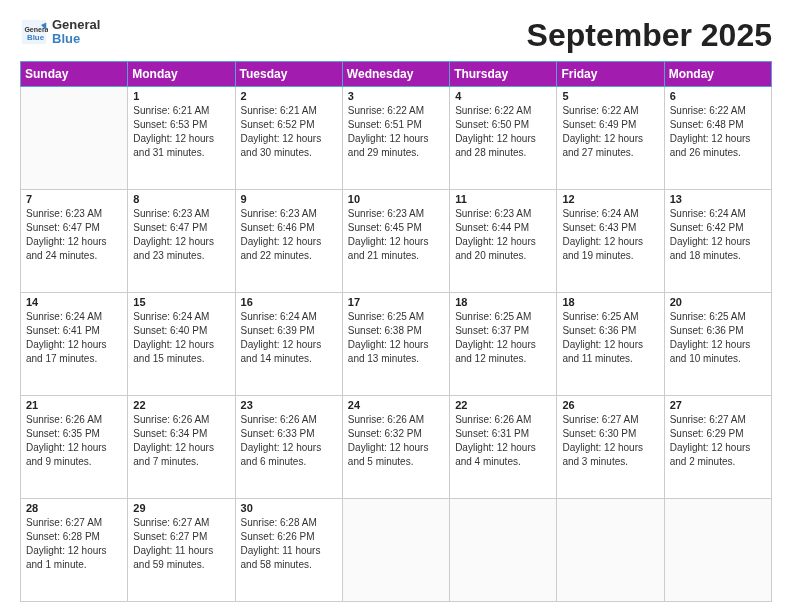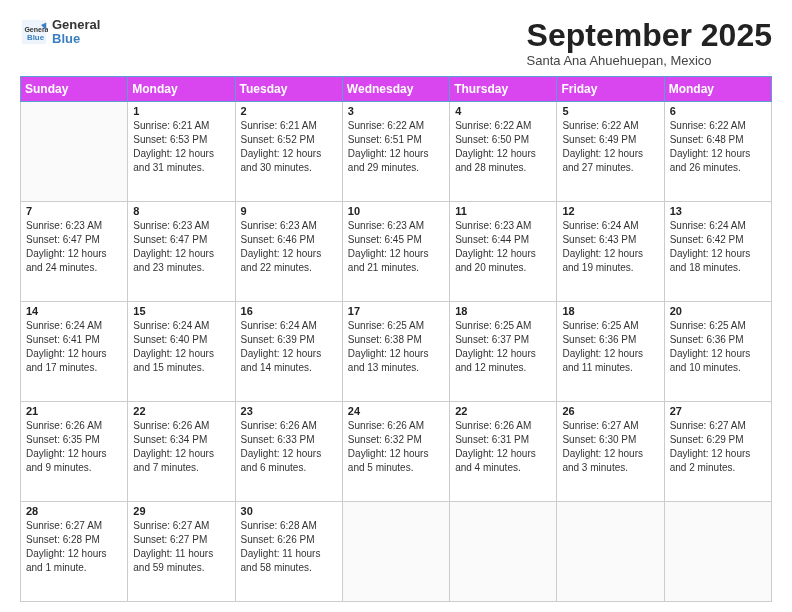--- a/index.html
+++ b/index.html
@@ -54,21 +54,21 @@
       font-size: 13px;
       color: #444;
     }
     .calendar {
       flex: 1;
       border-collapse: collapse;
       width: 100%;
       border: 1px solid #ccc;
     }
     .calendar th {
-      background-color: #d946ef;
+      background-color: #a21caf;
       color: #fff;
       font-size: 12px;
       font-weight: bold;
       padding: 5px 4px;
       text-align: left;
       border: 1px solid #5a9fd4;
     }
     .calendar td {
       vertical-align: top;
       border: 1px solid #ccc;
@@ -106,21 +106,20 @@
         <text x="8" y="25" font-size="9" font-weight="bold" fill="#3a7fc1" font-family="Arial">Blue</text>
         <polygon points="24,8 30,5 30,14" fill="#3a7fc1"></polygon>
       </svg>
       <div class="logo-text">
         <span>General</span>
         <span>Blue</span>
       </div>
     </div>
     <div class="title-block">
       <div class="month-title">September 2025</div>
-      <div class="location">Santa Ana Ahuehuepan, Mexico</div>
     </div>
   </div>
 
   <table class="calendar">
     <thead>
       <tr>
         <th><span>Sunday</span></th>
         <th><span>Monday</span></th>
         <th><span>Tuesday</span></th>
         <th><span>Wednesday</span></th>

